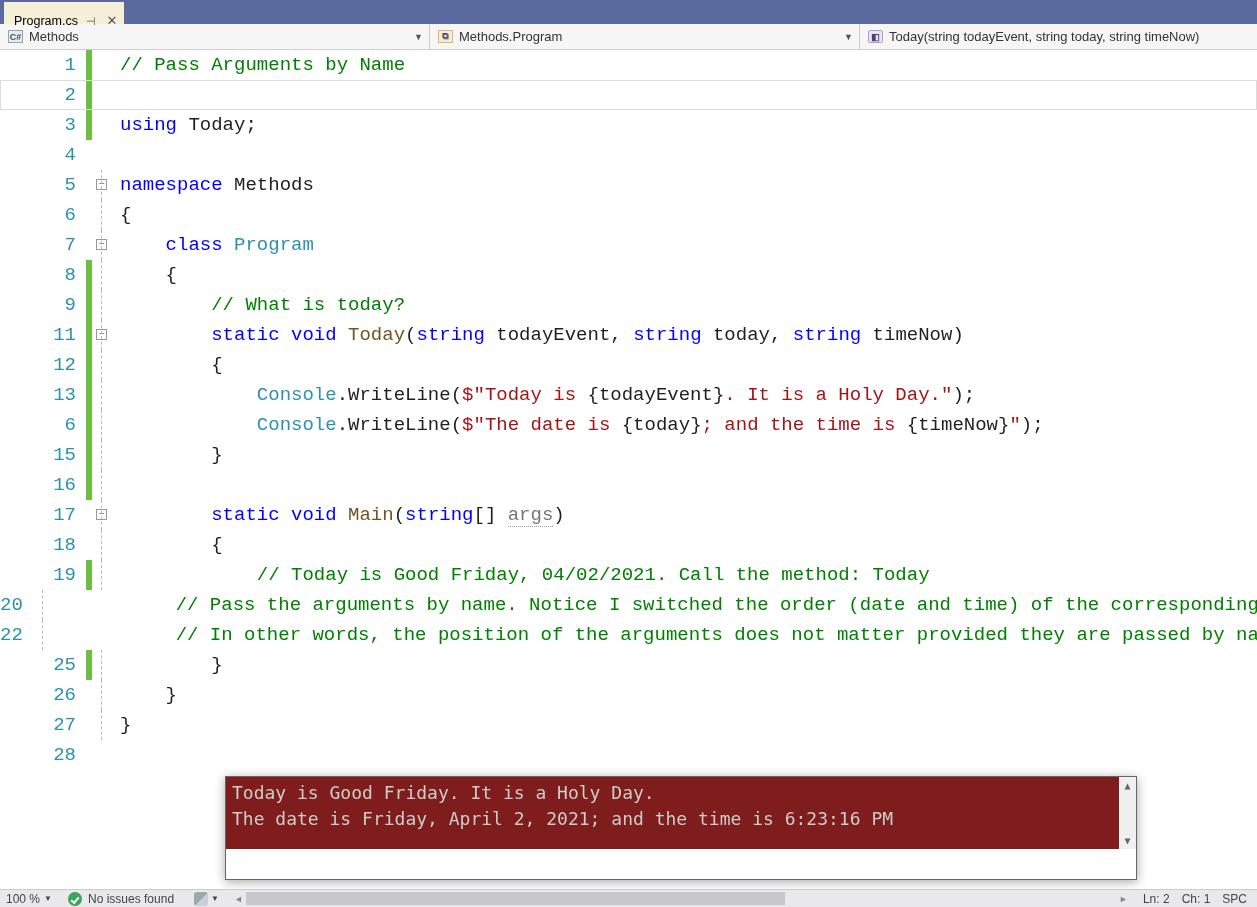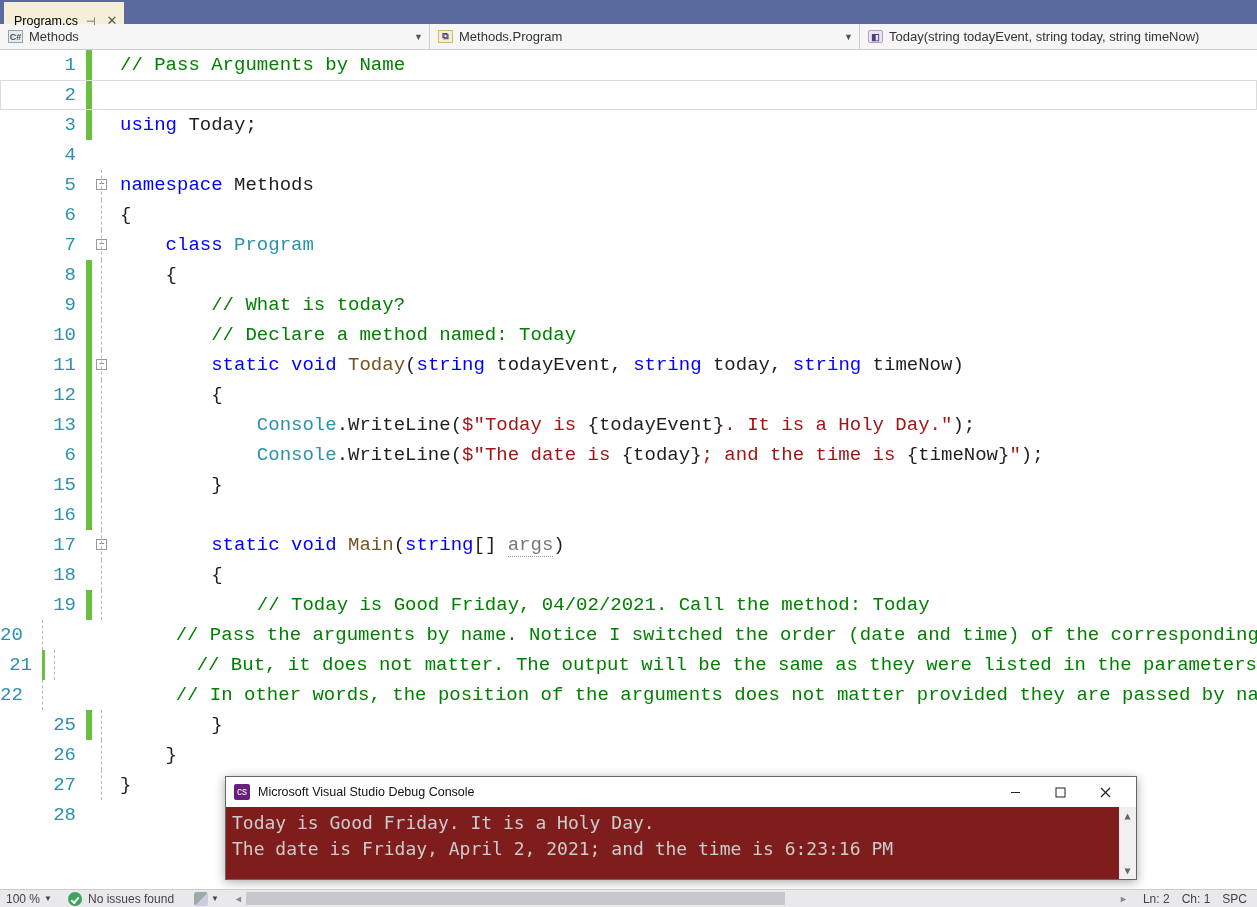--- a/index.html
+++ b/index.html
@@ -165,28 +165,20 @@
       </div>
       <div class="line">
         <div class="gutter-num">9</div>
         <div class="change-bar mod"></div>
         <div class="fold-col">
           <div class="fold-line"></div>
         </div>
         <div class="code">        <span class="c-com">// What is today?</span></div>
       </div>
       <div class="line">
-        <div class="gutter-num">10</div>
-        <div class="change-bar mod"></div>
-        <div class="fold-col">
-          <div class="fold-line"></div>
-        </div>
-        <div class="code">        <span class="c-com">// Declare a method named: Today</span></div>
-      </div>
-      <div class="line">
         <div class="gutter-num">11</div>
         <div class="change-bar mod"></div>
         <div class="fold-col">
           <div class="fold-box">−</div>
           <div class="fold-line"></div>
         </div>
         <div class="code">        <span class="c-kw">static</span> <span class="c-kw">void</span> <span class="c-meth">Today</span><span class="c-txt">(</span><span class="c-kw">string</span><span class="c-txt"> todayEvent, </span><span class="c-kw">string</span><span class="c-txt"> today, </span><span class="c-kw">string</span><span class="c-txt"> timeNow)</span></div>
       </div>
       <div class="line">
         <div class="gutter-num">12</div>
@@ -255,28 +247,20 @@
       </div>
       <div class="line">
         <div class="gutter-num">20</div>
         <div class="change-bar mod"></div>
         <div class="fold-col">
           <div class="fold-line"></div>
         </div>
         <div class="code">            <span class="c-com">// Pass the arguments by name. Notice I switched the order (date and time) of the corresponding parameters</span></div>
       </div>
       <div class="line">
-        <div class="gutter-num">21</div>
-        <div class="change-bar mod"></div>
-        <div class="fold-col">
-          <div class="fold-line"></div>
-        </div>
-        <div class="code">            <span class="c-com">// But, it does not matter. The output will be the same as they were listed in the parameters</span></div>
-      </div>
-      <div class="line">
         <div class="gutter-num">22</div>
         <div class="change-bar mod"></div>
         <div class="fold-col">
           <div class="fold-line"></div>
         </div>
         <div class="code">            <span class="c-com">// In other words, the position of the arguments does not matter provided they are passed by name</span></div>
       </div>
       <div class="line">
         <div class="gutter-num">25</div>
         <div class="change-bar mod"></div>
@@ -304,42 +288,20 @@
       <div class="line">
         <div class="gutter-num">28</div>
         <div class="change-bar"></div>
         <div class="fold-col"></div>
         <div class="code"></div>
       </div>
     </div>
 </div>
 
 <div class="console-window">
-  <div class="console-title">
-    <span class="cicon">cs</span>
-    <span>Microsoft Visual Studio Debug Console</span>
-    <div class="win-btns">
-      <div class="win-btn">
-          <svg width="11" height="11">
-            <line x1="1" y1="5.5" x2="10" y2="5.5" stroke="#222" stroke-width="1"></line>
-          </svg>
-        </div>
-      <div class="win-btn">
-          <svg width="11" height="11">
-            <rect x="1" y="1" width="9" height="9" fill="none" stroke="#222" stroke-width="1"></rect>
-          </svg>
-        </div>
-      <div class="win-btn">
-          <svg width="11" height="11">
-            <line x1="1" y1="1" x2="10" y2="10" stroke="#222" stroke-width="1.2"></line>
-            <line x1="10" y1="1" x2="1" y2="10" stroke="#222" stroke-width="1.2"></line>
-          </svg>
-        </div>
-    </div>
-  </div>
   <div class="console-body">
     <div class="console-text-wrap" id="console-text">Today is Good Friday. It is a Holy Day.
 The date is Friday, April 2, 2021; and the time is 6:23:16 PM</div>
     <div class="console-vscroll">
       <div class="arrow">▲</div>
       <div class="track"></div>
       <div class="arrow">▼</div>
     </div>
   </div>
 </div>

